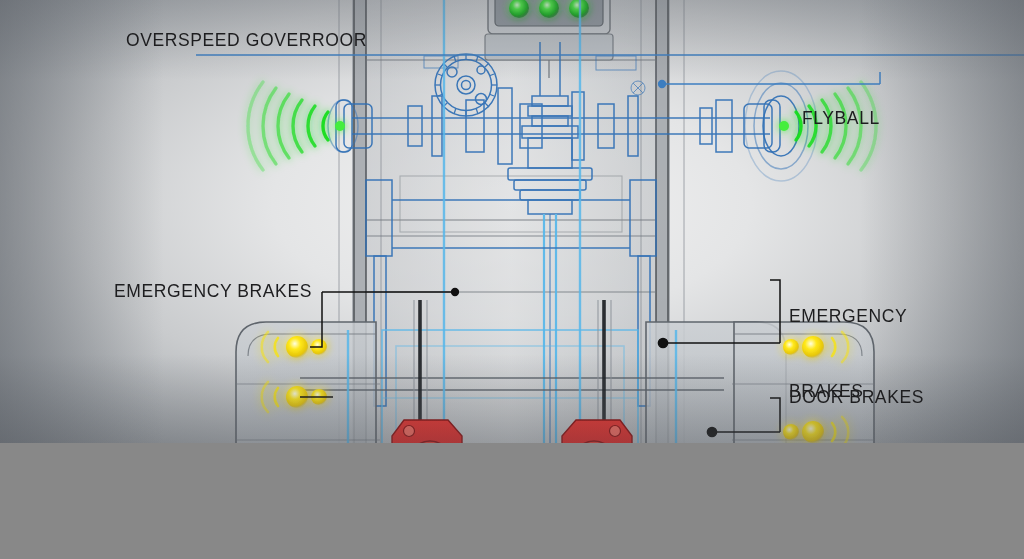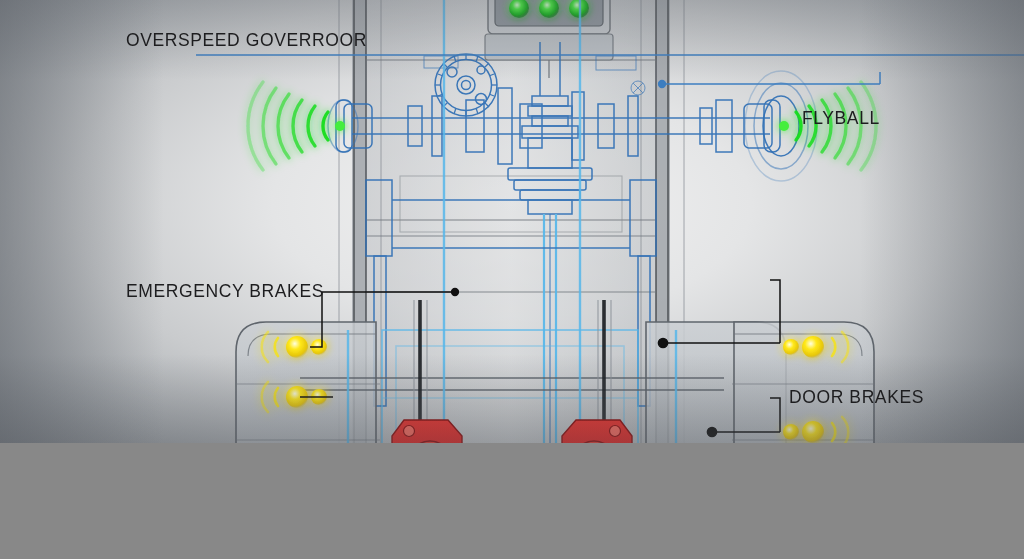--- a/index.html
+++ b/index.html
@@ -417,18 +417,22 @@
         <path d="M780 432 V398 H770"></path>
         <circle cx="712" cy="432" r="4.6" fill="#111111"></circle>
       </g>
     </g>
   </svg>
 
   <div class="lbl" style="left:126px;top:29px;">OVERSPEED GOVERROOR</div>
 
   <div class="lbl" style="left:802px;top:60px;margin-top:47px;">FLYBALL</div>
 
-  <div class="lbl" style="left:126px;top:280px;">EMERGENCY BRAKES</div>
-
+  <div class="lbl" style="left:114px;top:280px;">EMERGENCY BRAKES</div>
+
+  <div class="lbl two" style="left:789px;top:254px;">
+    <div>EMERGENCY</div>
+    <div>BRAKES</div>
+  </div>
 
   <div class="lbl" style="left:789px;top:386px;">DOOR BRAKES</div>
 
 </div>
 
 </body></html>

